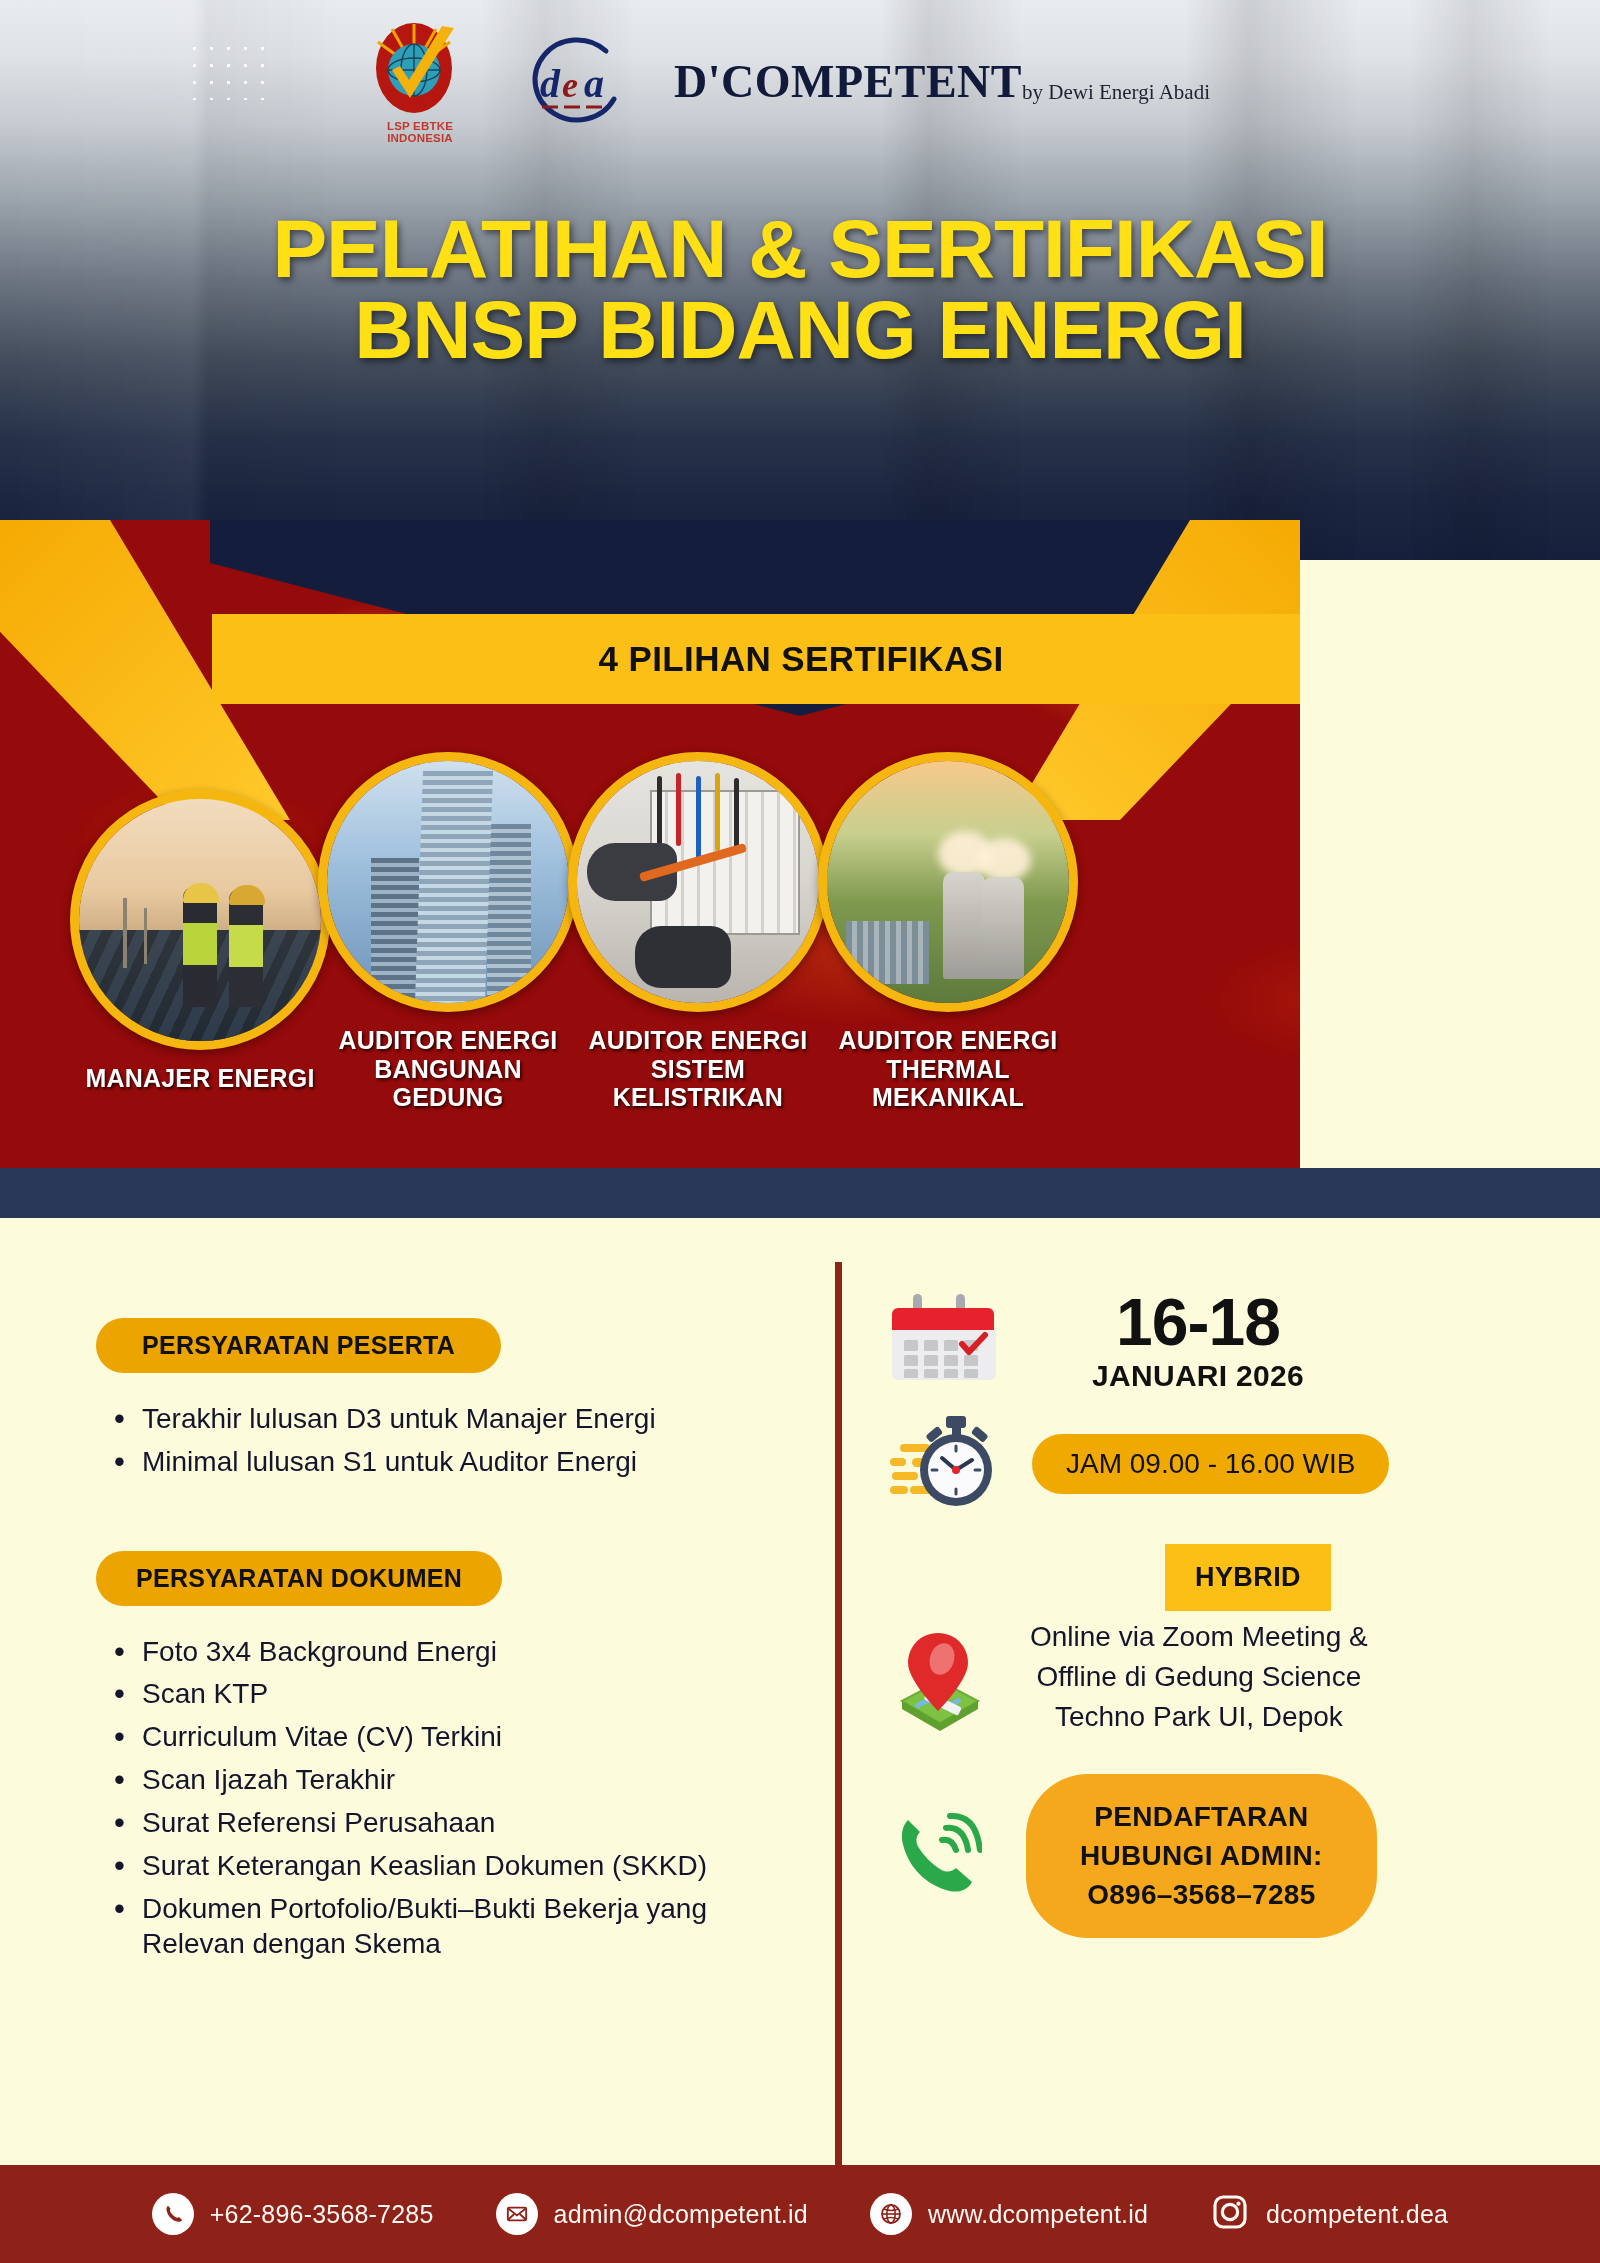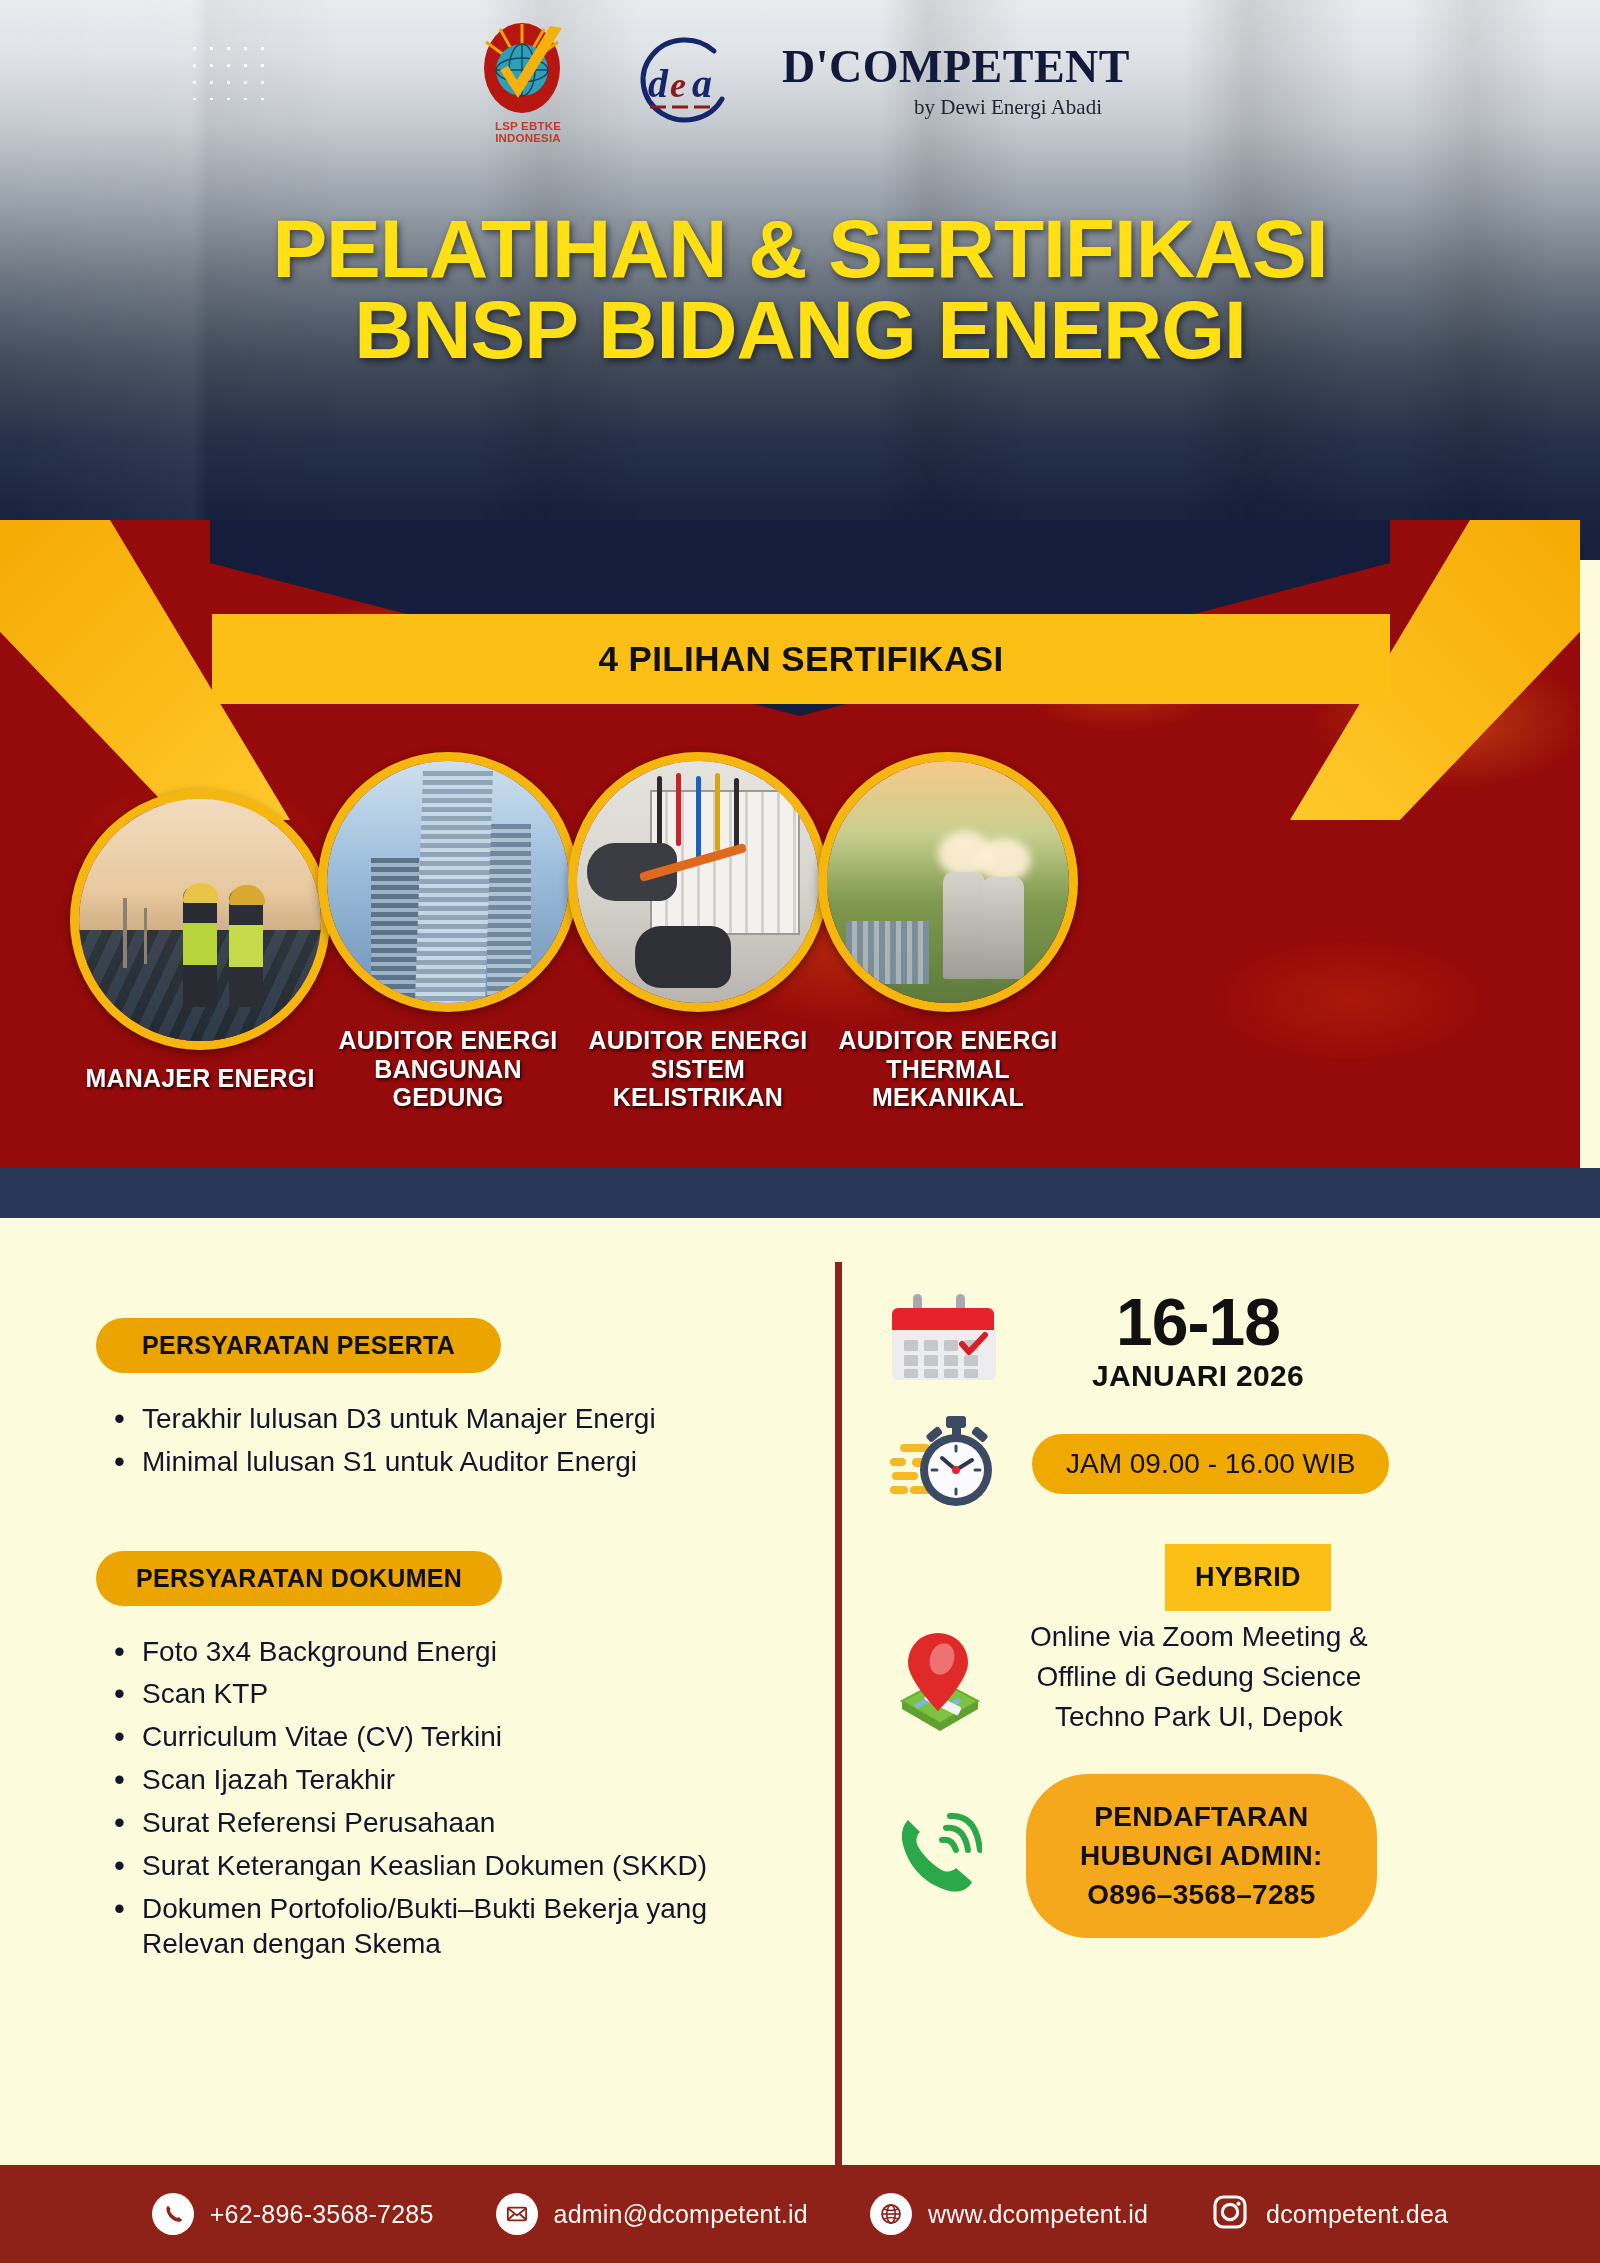--- a/index.html
+++ b/index.html
@@ -43,21 +43,21 @@
     position:absolute; left:0; top:22px; width:1600px; height:120px;
     display:flex; align-items:center; justify-content:center; gap:32px;
   }
   .lsp-logo { position:relative; width:116px; height:120px; }
   .lsp-mark { position:relative; width:116px; height:96px; }
   .lsp-label {
     position:absolute; left:0; bottom:-2px; width:116px; text-align:center;
     font-size:11.5px; font-weight:bold; color:#c0392b; letter-spacing:.2px;
   }
   .dea-logo { width:132px; height:94px; position:relative; }
-  .brand-text { display:flex; flex-direction:column; align-items:flex-start; }
+  .brand-text { display:flex; align-items:flex-start; }
   .brand-name {
     font-family:"Liberation Serif", serif; font-weight:bold;
     font-size:46px; color:#111a3a; letter-spacing:.5px; line-height:1;
   }
   .brand-sub {
     font-family:"Liberation Serif", serif; font-size:21px; color:#1d2430;
     margin-top:5px; align-self:flex-end; margin-right:28px;
   }
 
   
@@ -65,21 +65,21 @@
     position:absolute; left:0; top:208px; width:1600px; text-align:center;
     z-index:6;
   }
   .title-line {
     font-size:82px; font-weight:bold; color:#FFE014; letter-spacing:-1px;
     line-height:.99; text-shadow:2px 3px 7px rgba(0,0,0,.55);
   }
 
   
   .redband {
-    position:absolute; left:0; top:520px; width:1580px; height:648px;
+    position:absolute; left:0; top:520px; width:1300px; height:648px;
     background:#950A0A; overflow:hidden;
   }
   
   .ember {
     position:absolute; left:0; top:0; width:1600px; height:648px;
     background:
       radial-gradient(ellipse 120px 70px at 380px 130px, rgba(255,120,20,.55), transparent 70%),
       radial-gradient(ellipse 150px 80px at 700px 90px, rgba(255,90,10,.5), transparent 70%),
       radial-gradient(ellipse 160px 90px at 1120px 150px, rgba(255,120,20,.5), transparent 70%),
       radial-gradient(ellipse 200px 100px at 1450px 200px, rgba(255,140,30,.45), transparent 70%),

